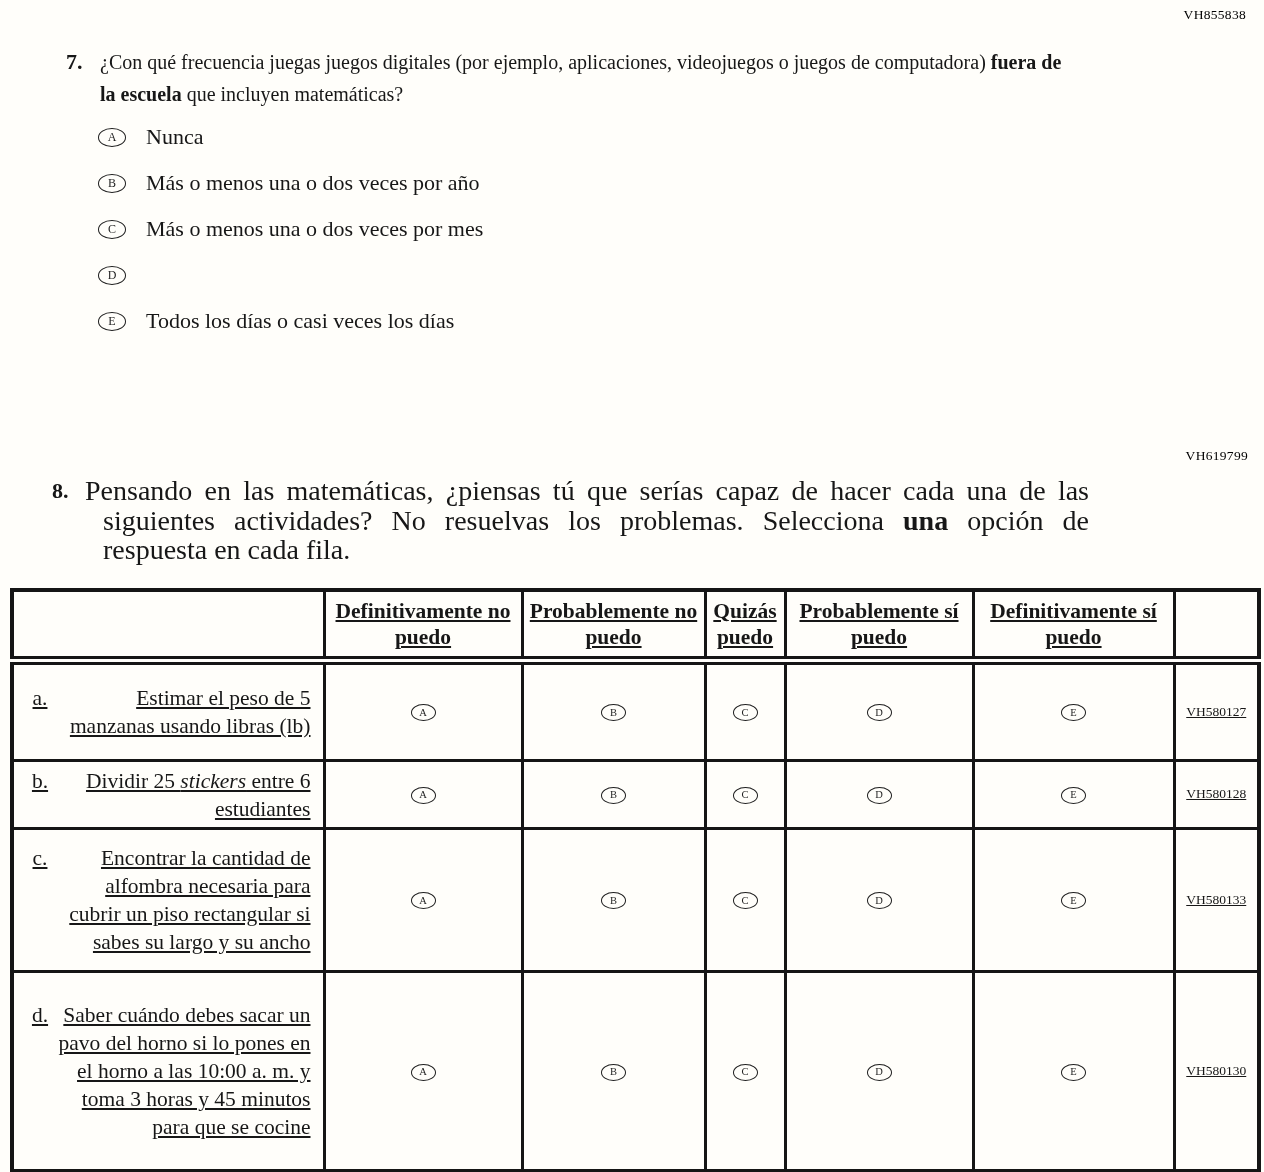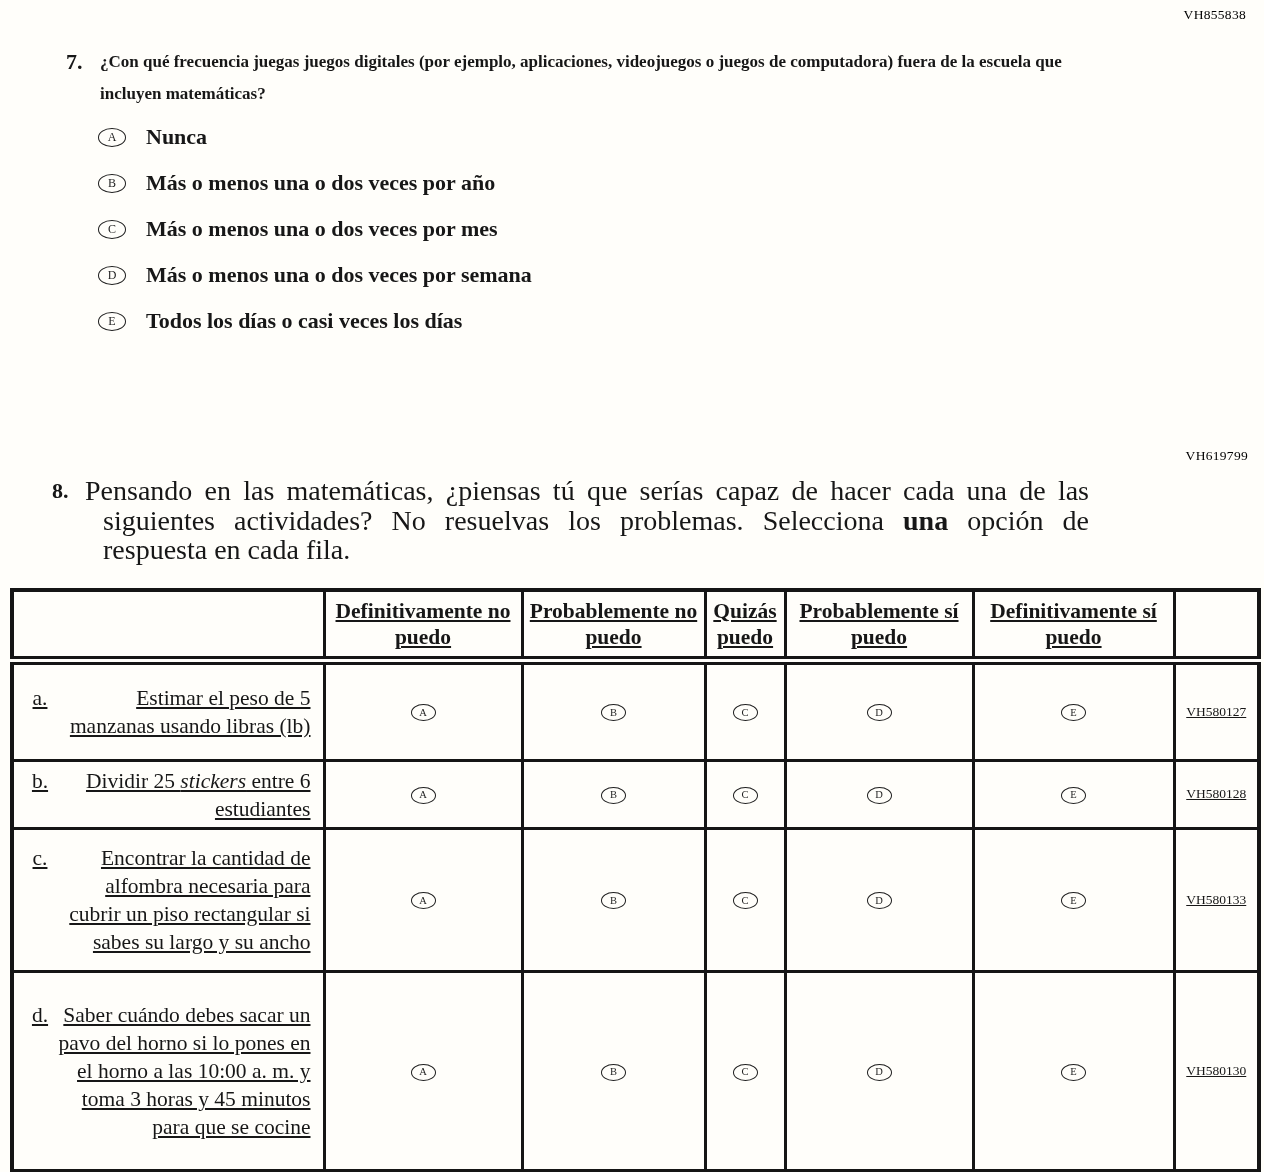--- a/index.html
+++ b/index.html
@@ -21,21 +21,21 @@
   #code-q7 { top: 7px; right: 18px; }
   #code-q8 { top: 448px; right: 16px; }
 
   .question { position: absolute; display: flex; }
   .qnum {
     font-weight: bold;
     flex: none;
   }
   #q7 { top: 46px; left: 66px; width: 1015px; }
   #q7 .qnum { width: 34px; font-size: 22px; line-height: 32px; }
-  #q7 .qtext { font-size: 17px; line-height: 32px; width: 975px; font-weight: bold; }
+  #q7 .qtext { font-size: 20px; line-height: 32px; width: 975px; }
 
   #q8 { top: 476px; left: 52px; width: 1045px; }
   #q8 .qnum { width: 33px; font-size: 22px; line-height: 29.5px; }
   #q8 .qtext {
     font-size: 28px; line-height: 29.5px;
     width: 1004px;
     text-align: justify;
     padding-left: 18px;
     text-indent: -18px;
   }
@@ -46,21 +46,21 @@
     display: inline-flex;
     align-items: center;
     justify-content: center;
     border: 1.8px solid #1e1e1e;
     border-radius: 50%;
     color: #1e1e1e;
     flex: none;
     line-height: 1;
   }
   .option .bubble { width: 28px; height: 19px; font-size: 12px; }
-  .option-label { margin-left: 20px; font-size: 22px; white-space: nowrap; font-weight: bold; }
+  .option-label { margin-left: 20px; font-size: 22px; white-space: nowrap; }
 
   #q8-table {
     position: absolute;
     top: 588px; left: 10px;
     border-collapse: collapse;
     table-layout: fixed;
     border: 4px solid #151515;
     text-decoration: underline;
   }
   #q8-table th, #q8-table td { border: 3.5px solid #151515; }
@@ -118,21 +118,20 @@
   <div class="option">
     <span class="bubble">
         <span>C</span>
       </span>
     <span class="option-label">Más o menos una o dos veces por mes</span>
   </div>
   <div class="option">
     <span class="bubble">
         <span>D</span>
       </span>
-    <span class="option-label">Más o menos una o dos veces por semana</span>
   </div>
   <div class="option">
     <span class="bubble">
         <span>E</span>
       </span>
     <span class="option-label">Todos los días o casi veces los días</span>
   </div>
 </div>
 
 <div class="code" id="code-q8">VH619799</div>

